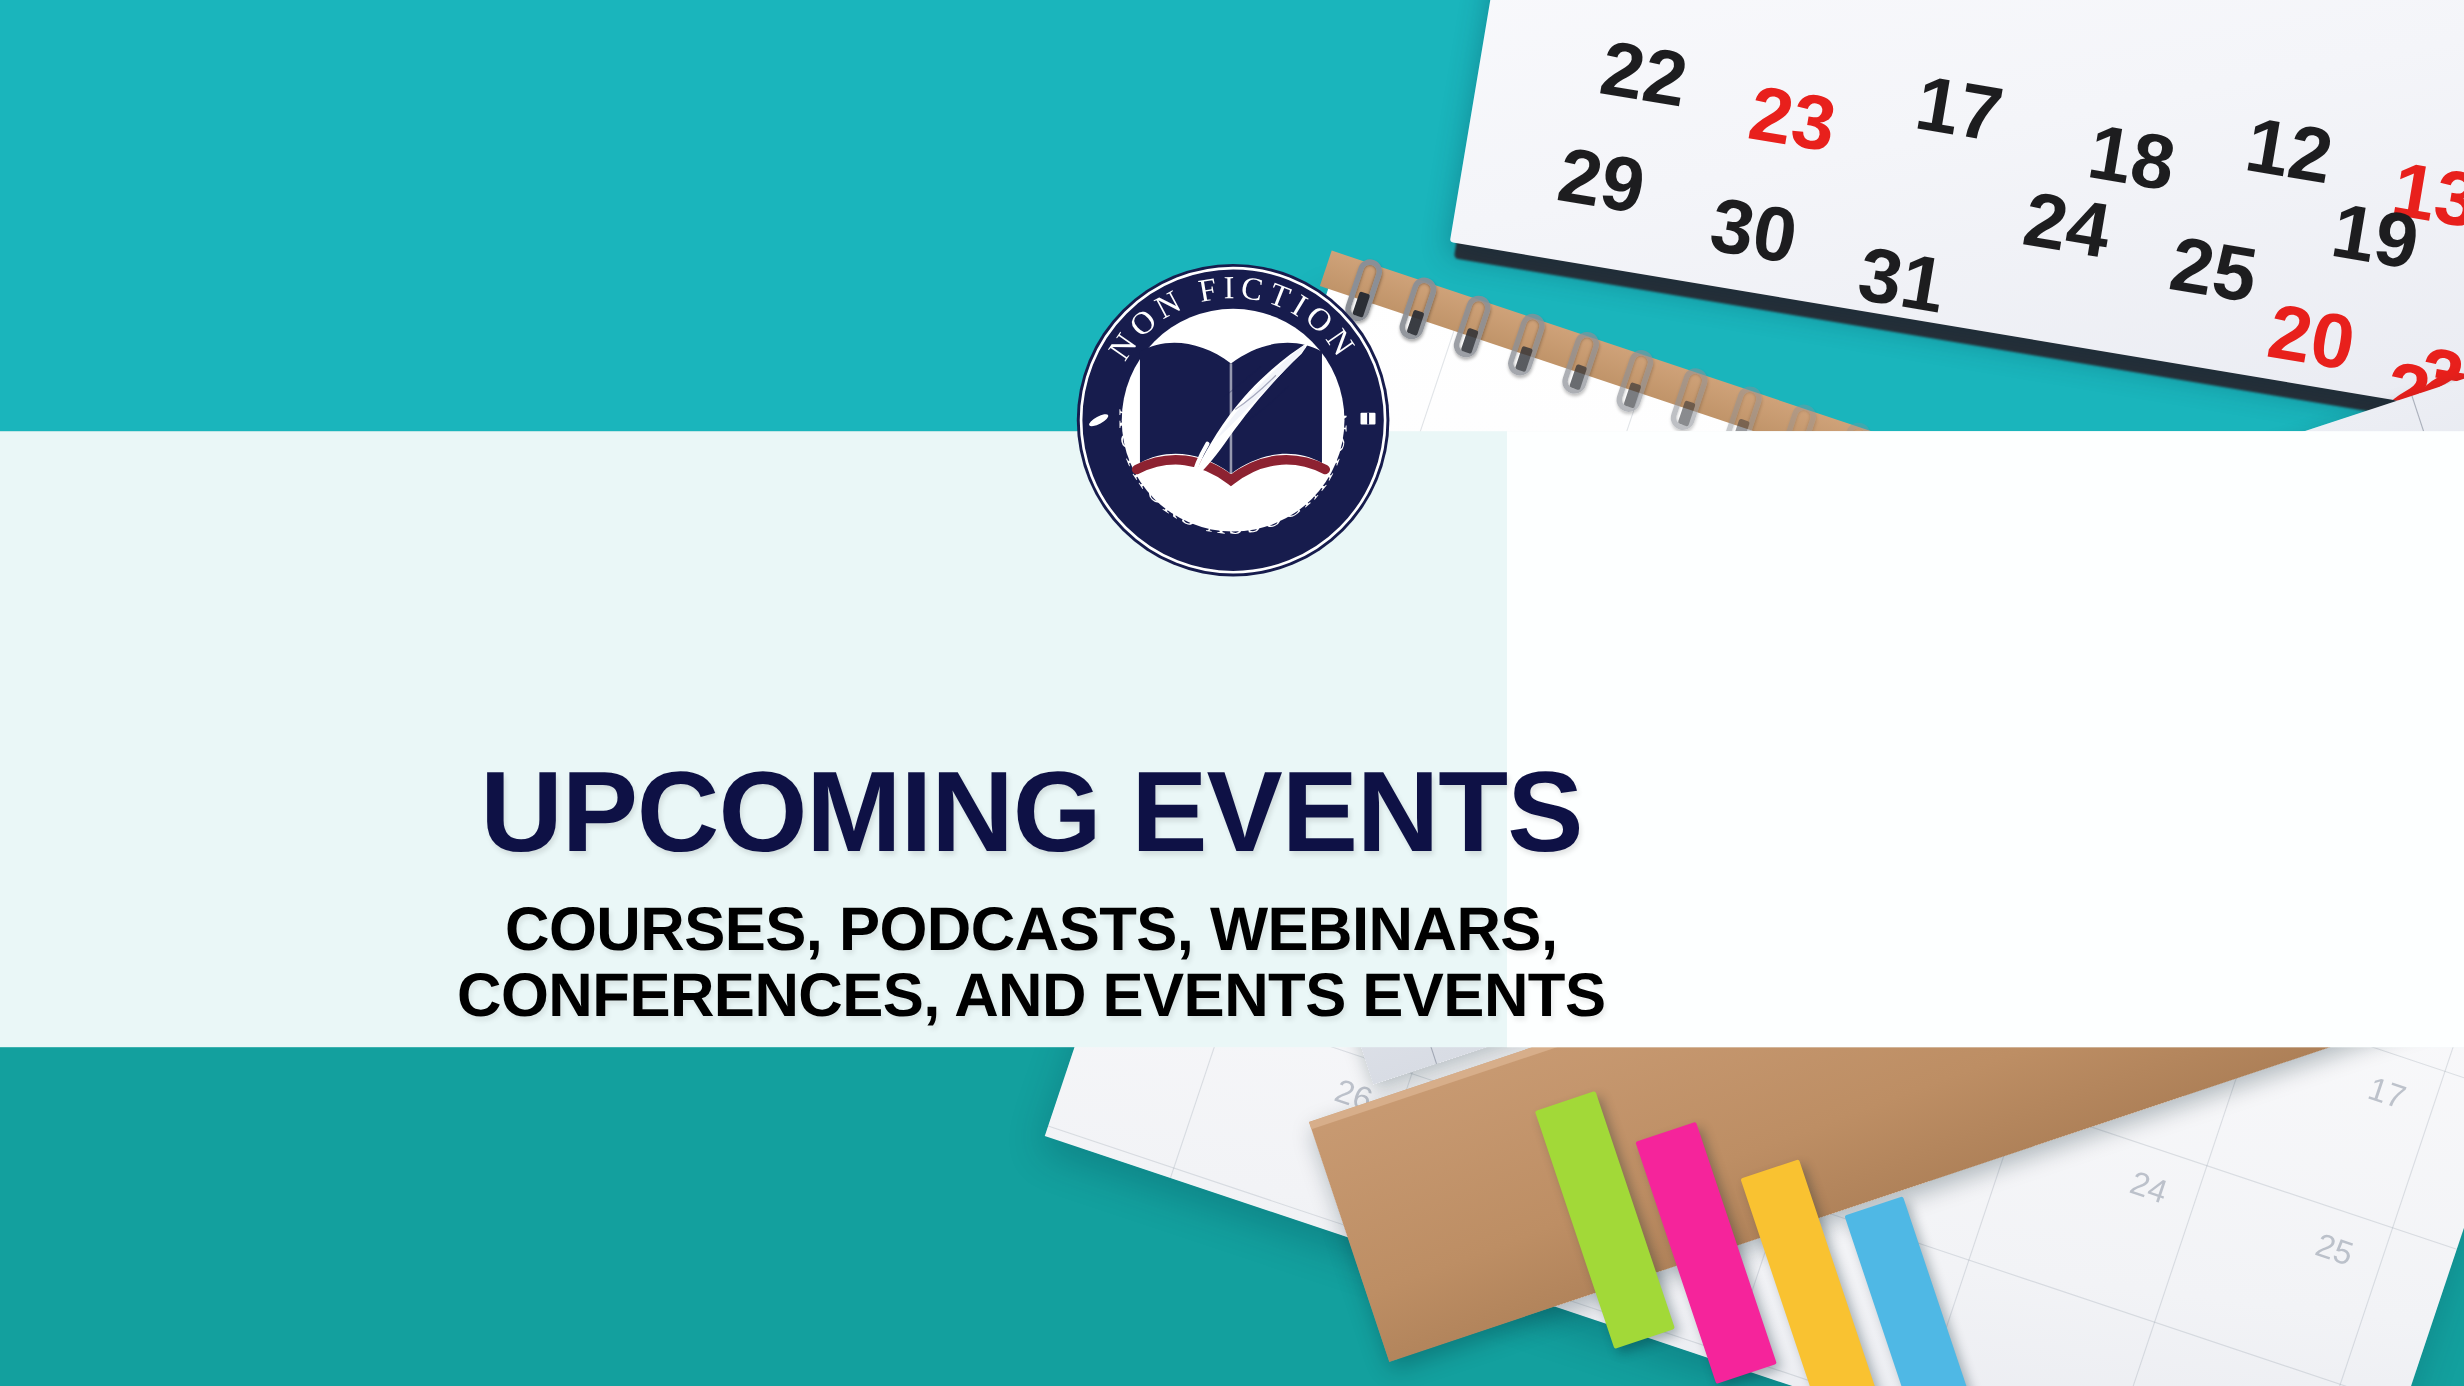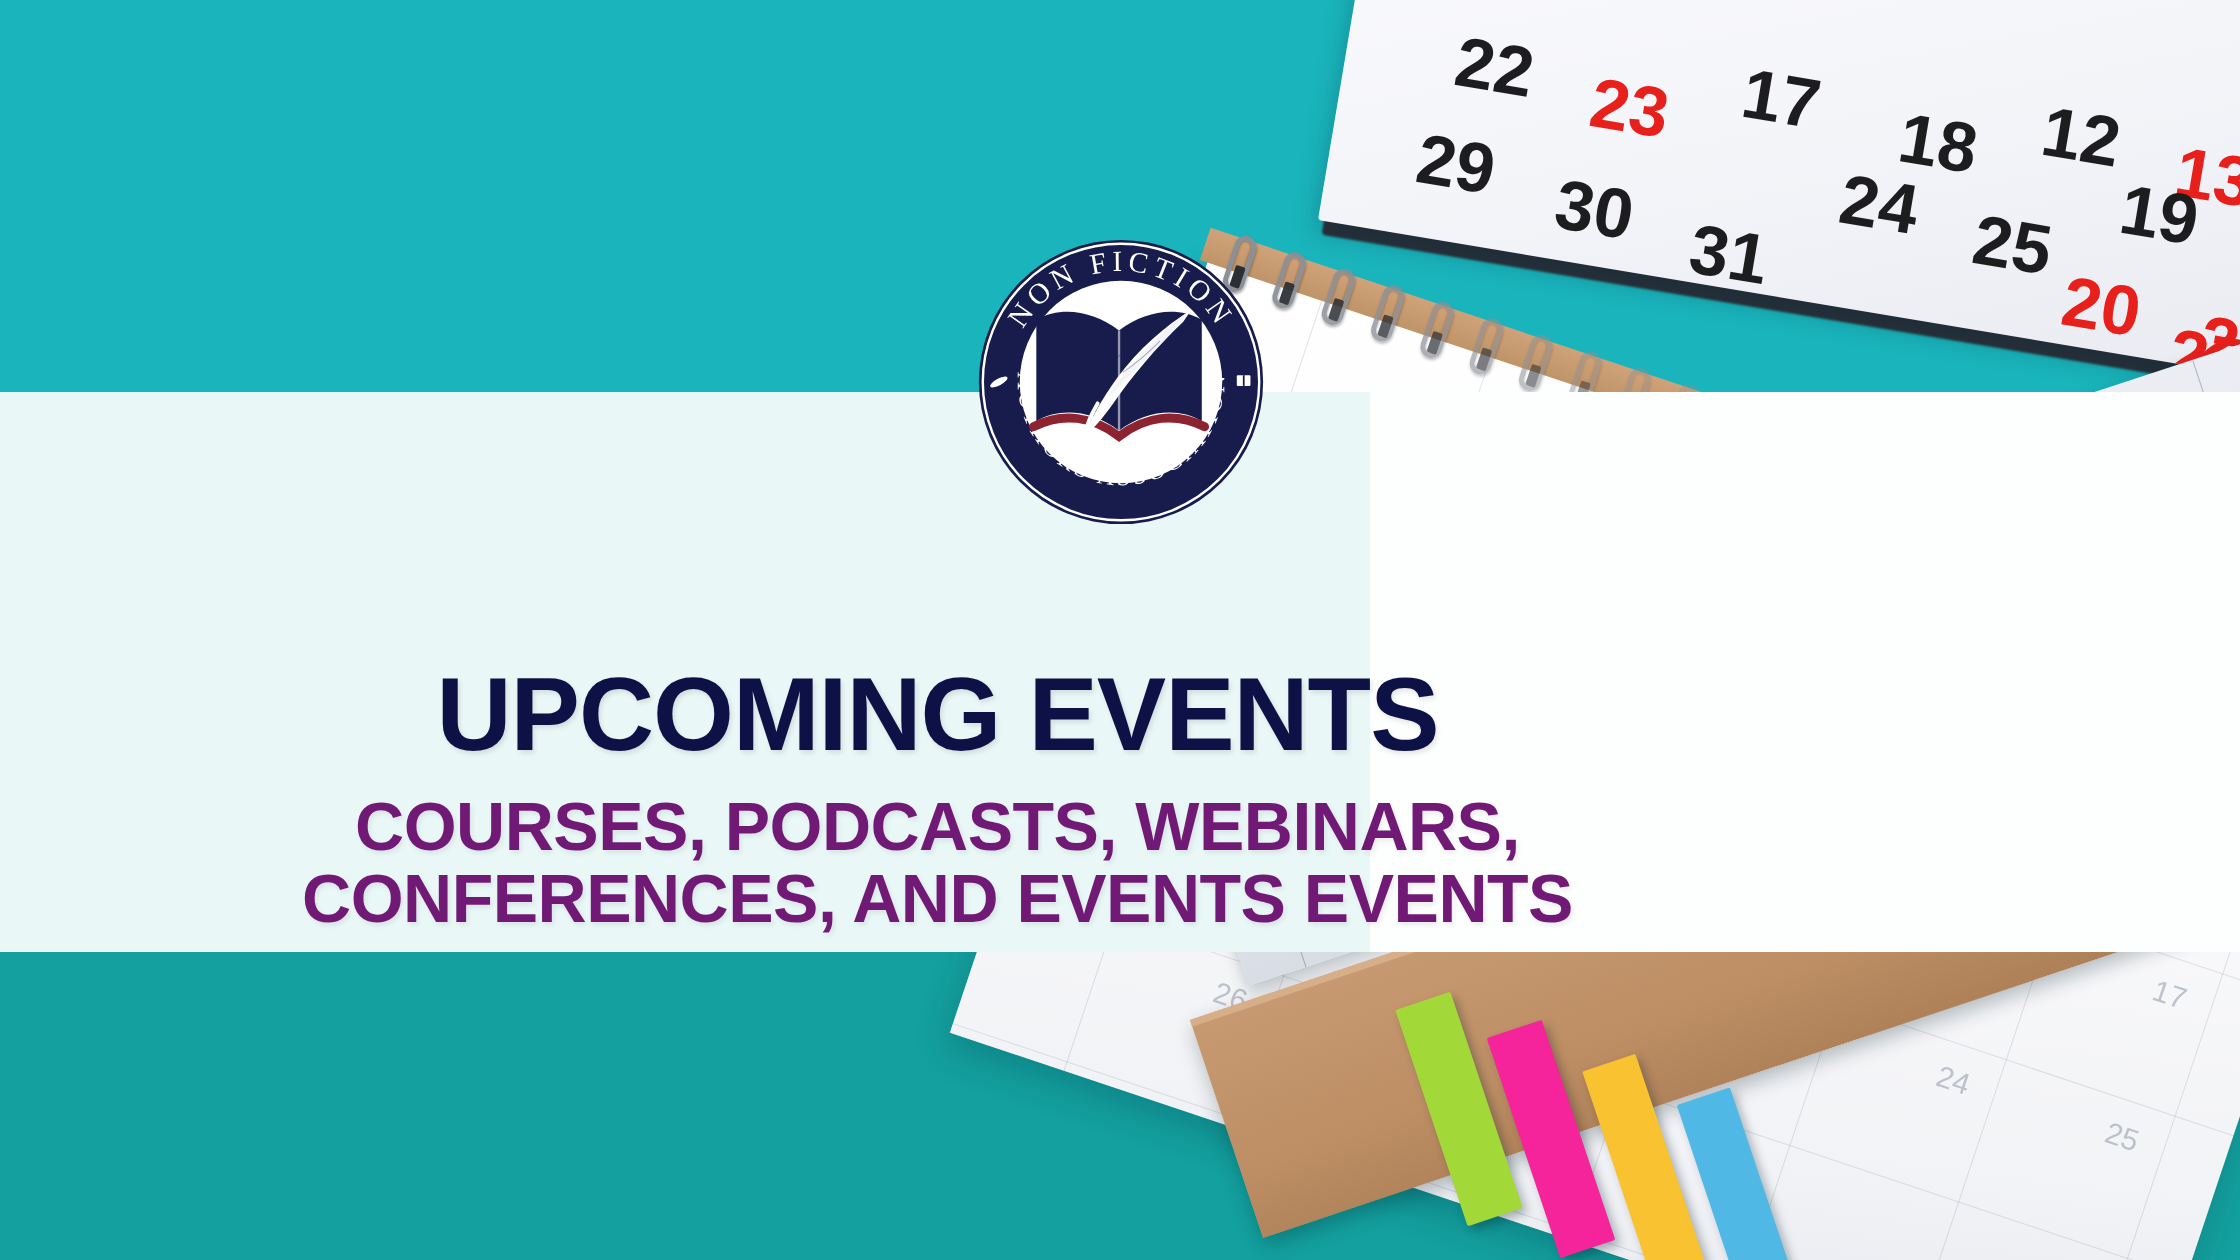--- a/index.html
+++ b/index.html
@@ -175,24 +175,24 @@
     line-height:1.0;
     letter-spacing:-1px;
     color:#0E1145;
     text-align:center;
     margin-bottom:24px;
     text-shadow:2px 3px 5px rgba(0,0,0,.10);
   }
   .subline {
     font-family:"Liberation Sans Narrow","Liberation Sans", sans-serif;
     font-weight:700;
-    font-size:68px;
+    font-size:56px;
     line-height:1.06;
     letter-spacing:-0.5px;
-    color:#701a75;
+    color:#000000;
     text-align:center;
     text-shadow:2px 3px 5px rgba(0,0,0,.08);
   }
   .subline .l2 { display:block; }
 </style>
 </head>
 <body>
 
 <div id="stage">
 

